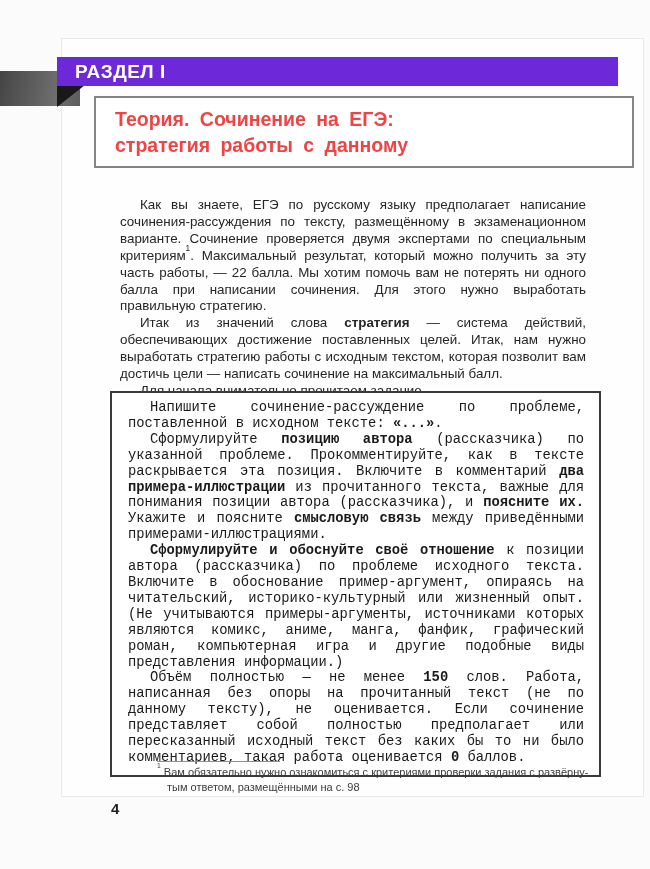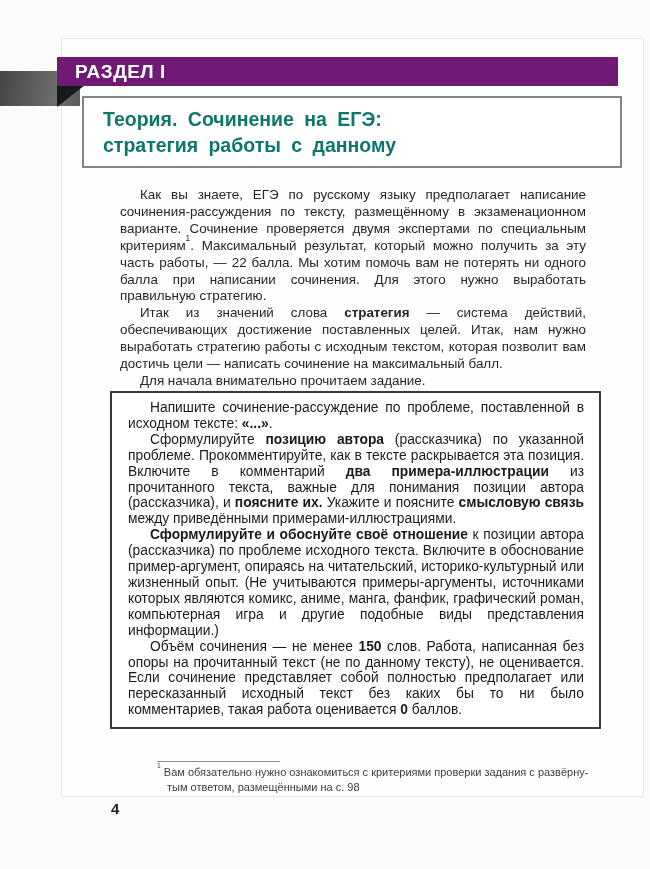--- a/index.html
+++ b/index.html
@@ -17,41 +17,41 @@
     position:absolute;left:0;top:71px;width:80px;height:35px;
     background:linear-gradient(100deg,#454545 0%,#6e6e6e 70%,#5c5c5c 100%);
   }
   .ribbon-fold{
     position:absolute;left:57px;top:85px;width:28px;height:22px;
     background:#191919;
     clip-path:polygon(0 0,100% 0,0 100%);
   }
   .section-banner{
     position:absolute;left:57px;top:57px;width:561px;height:29px;
-    background:#701a75;box-sizing:border-box;
+    background:#6d28d9;box-sizing:border-box;
     color:#ffffff;font-weight:bold;font-size:19px;line-height:29px;
     padding-left:18px;letter-spacing:0.5px;
   }
   .chapter-title-box{
-    position:absolute;left:82px;top:96px;width:540px;height:72px;
+    position:absolute;left:94px;top:96px;width:540px;height:72px;
     background:#ffffff;border:2px solid #858585;box-sizing:border-box;
     padding:8px 10px 0 19px;
-    color:#0f766e;font-weight:bold;font-size:19.5px;line-height:26px;
+    color:#ef4444;font-weight:bold;font-size:19.5px;line-height:26px;
     word-spacing:5px;
   }
   .intro{
-    position:absolute;left:120px;top:187px;width:466px;
+    position:absolute;left:120px;top:197px;width:466px;
     font-size:13.4px;line-height:16.9px;text-align:justify;color:#262626;
   }
   .intro p{margin:0;text-indent:20px;}
   .task-box{
     position:absolute;left:110px;top:391px;width:491px;box-sizing:border-box;
     background:#ffffff;border:2px solid #3a3a3a;
     padding:7px 15px 9px 16px;
-    font-family:Liberation Sans, sans-serif;
+    font-family:Liberation Mono, monospace;
     font-size:13.8px;line-height:15.9px;text-align:justify;color:#1a1a1a;
   }
   .task-box p{margin:0;text-indent:22px;}
   .b{font-weight:bold;}
   sup{font-size:0.62em;line-height:0;position:relative;top:-0.45em;}
   .footnote-rule{
     position:absolute;left:157px;top:761px;width:123px;height:0;
     border-top:1px solid #909090;
   }
   .footnote{
@@ -84,19 +84,19 @@
 <div class="intro">
   <p><span>Как вы знаете, ЕГЭ по русскому языку предполагает написание сочинения-рассуждения по тексту, размещённому в экзаменационном варианте. Сочинение проверяется двумя экспертами по специальным критериям</span><sup>1</sup><span>. Максимальный результат, который можно получить за эту часть работы, — 22 балла. Мы хотим помочь вам не потерять ни одного балла при написании сочинения. Для этого нужно выработать правильную стратегию.</span></p>
   <p><span>Итак из значений слова </span><span class="b">стратегия</span><span> — система действий, обеспечивающих достижение поставленных целей. Итак, нам нужно выработать стратегию работы с исходным текстом, которая позволит вам достичь цели — написать сочинение на максимальный балл.</span></p>
   <p>Для начала внимательно прочитаем задание.</p>
 </div>
 
 <div class="task-box">
   <p><span>Напишите сочинение-рассуждение по проблеме, поставленной в исходном тексте: </span><span class="b">«...»</span><span>.</span></p>
   <p><span>Сформулируйте </span><span class="b">позицию автора</span><span> (рассказчика) по указанной проблеме. Прокомментируйте, как в тексте раскрывается эта позиция. Включите в комментарий </span><span class="b">два примера-иллюстрации</span><span> из прочитанного текста, важные для понимания позиции автора (рассказчика), и </span><span class="b">поясните их.</span><span> Укажите и поясните </span><span class="b">смысловую связь</span><span> между приведёнными примерами-иллюстрациями.</span></p>
   <p><span class="b">Сформулируйте и обоснуйте своё отношение</span><span> к позиции автора (рассказчика) по проблеме исходного текста. Включите в обоснование пример-аргумент, опираясь на читательский, историко-культурный или жизненный опыт. (Не учитываются примеры-аргументы, источниками которых являются комикс, аниме, манга, фанфик, графический роман, компьютерная игра и другие подобные виды представления информации.)</span></p>
-  <p><span>Объём сочинения — не менее </span><span class="b">150</span><span> слов. Работа, написанная без опоры на прочитанный текст (не по данному тексту), не оценивается. Если сочинение представляет собой полностью предполагает или пересказанный исходный текст без каких бы то ни было комментариев, такая работа оценивается </span><span class="b">0</span><span> баллов.</span></p>
+  <p><span>Объём полностью — не менее </span><span class="b">150</span><span> слов. Работа, написанная без опоры на прочитанный текст (не по данному тексту), не оценивается. Если сочинение представляет собой полностью предполагает или пересказанный исходный текст без каких бы то ни было комментариев, такая работа оценивается </span><span class="b">0</span><span> баллов.</span></p>
 </div>
 
 <div class="footnote-rule"></div>
 <div class="footnote"><sup>1</sup><span> Вам обязательно нужно ознакомиться с критериями проверки задания с развёрну­тым ответом, размещёнными на с. 98</span></div>
 
 <div class="page-number">4</div>
 
 </body></html>

